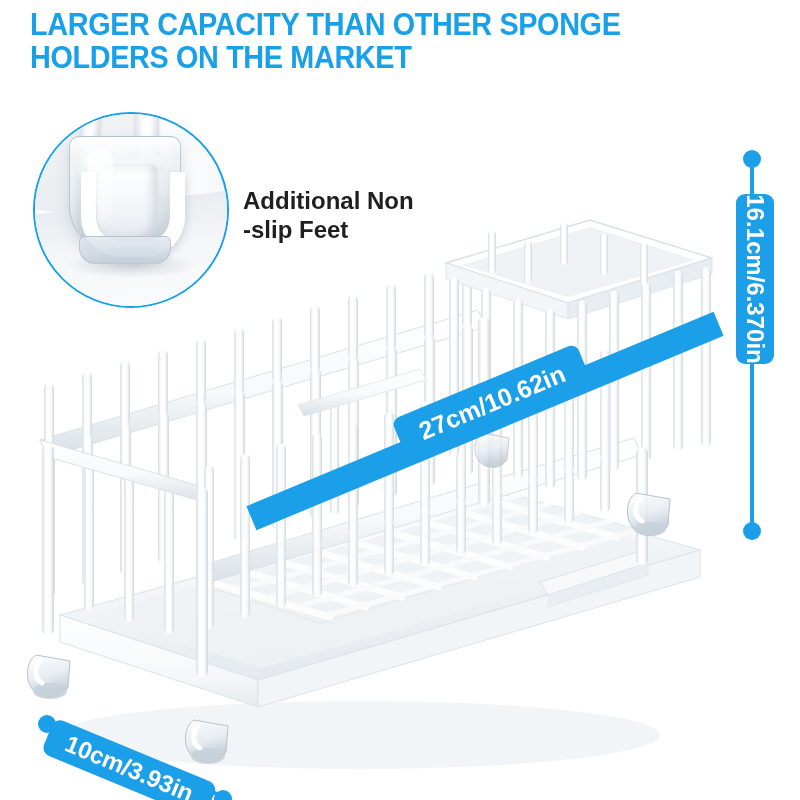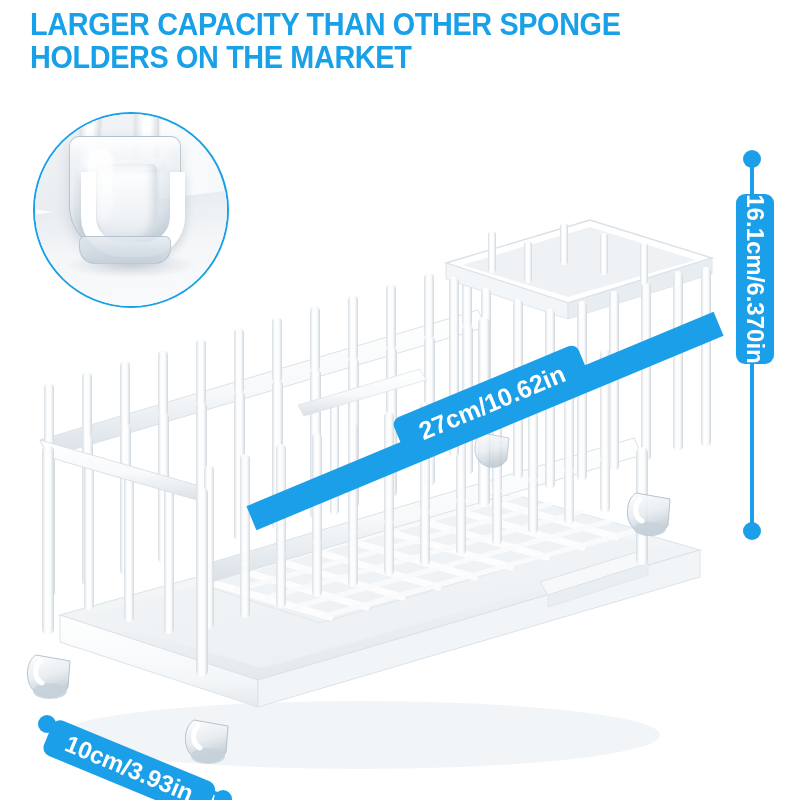--- a/index.html
+++ b/index.html
@@ -392,20 +392,22 @@
     <div class="inset-leg a"></div>
     <div class="inset-leg b"></div>
     <div class="inset-bar"></div>
     <div class="foot-cup"></div>
     <div class="foot-inner"></div>
     <div class="foot-u"></div>
     <div class="foot-base"></div>
     <div class="foot-gloss"></div>
   </div>
 
+  <div class="inset-caption">Additional Non
+-slip Feet</div>
 
   <div class="band-27-stripe"></div>
   <div class="band-27-label">27cm/10.62in</div>
 
   <div class="measure-v">
     <div class="dot top"></div>
     <div class="line"></div>
     <div class="dot bot"></div>
     <div class="vlabel">16.1cm/6.370in</div>
   </div>

